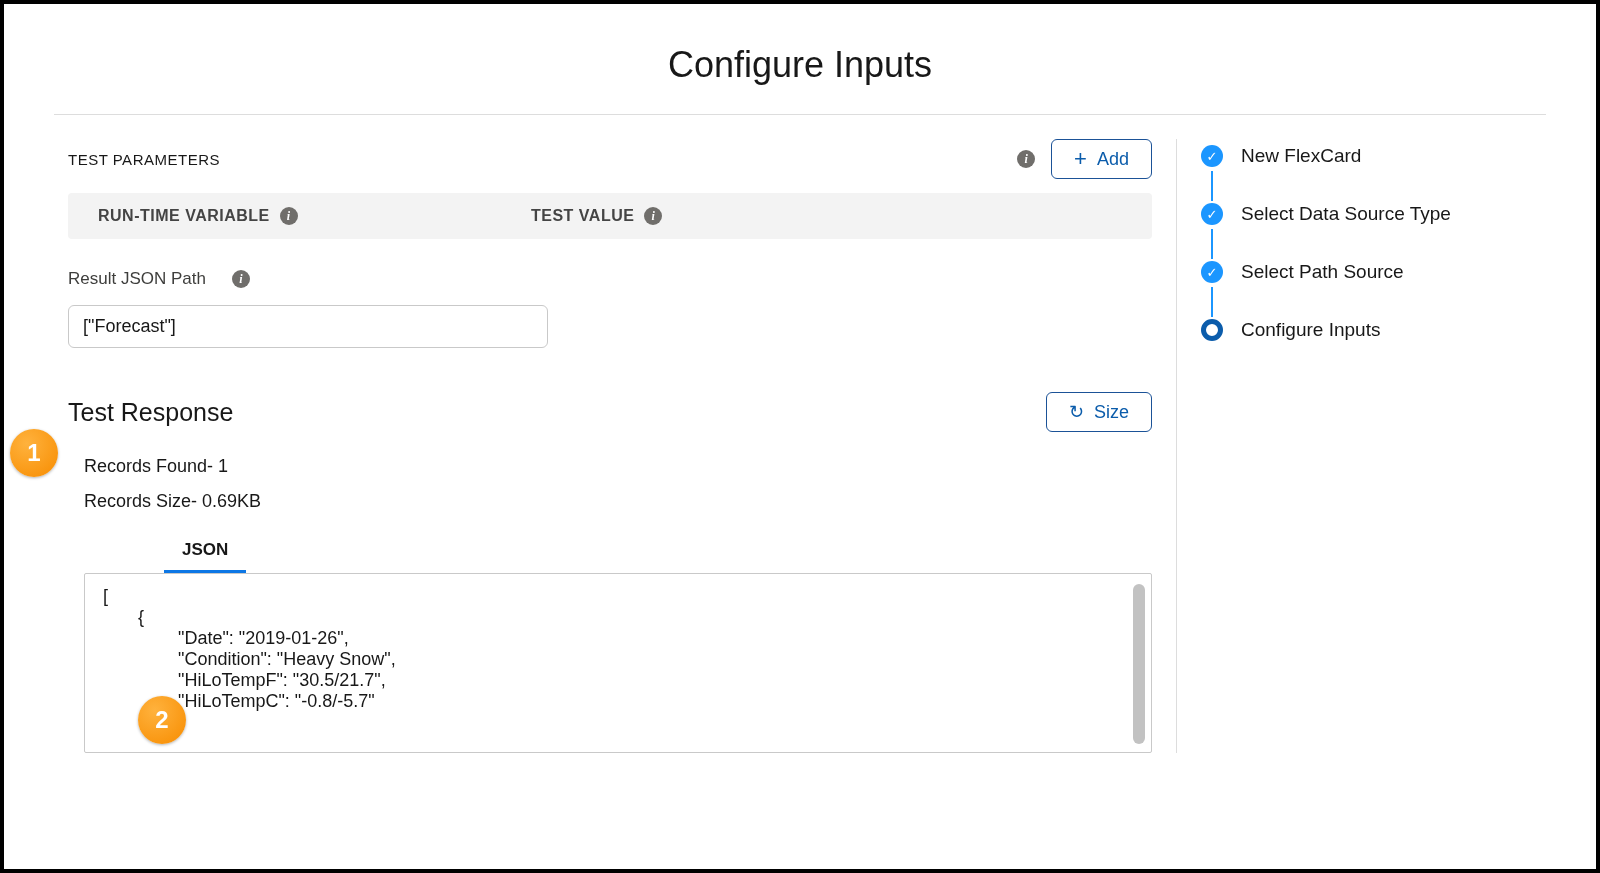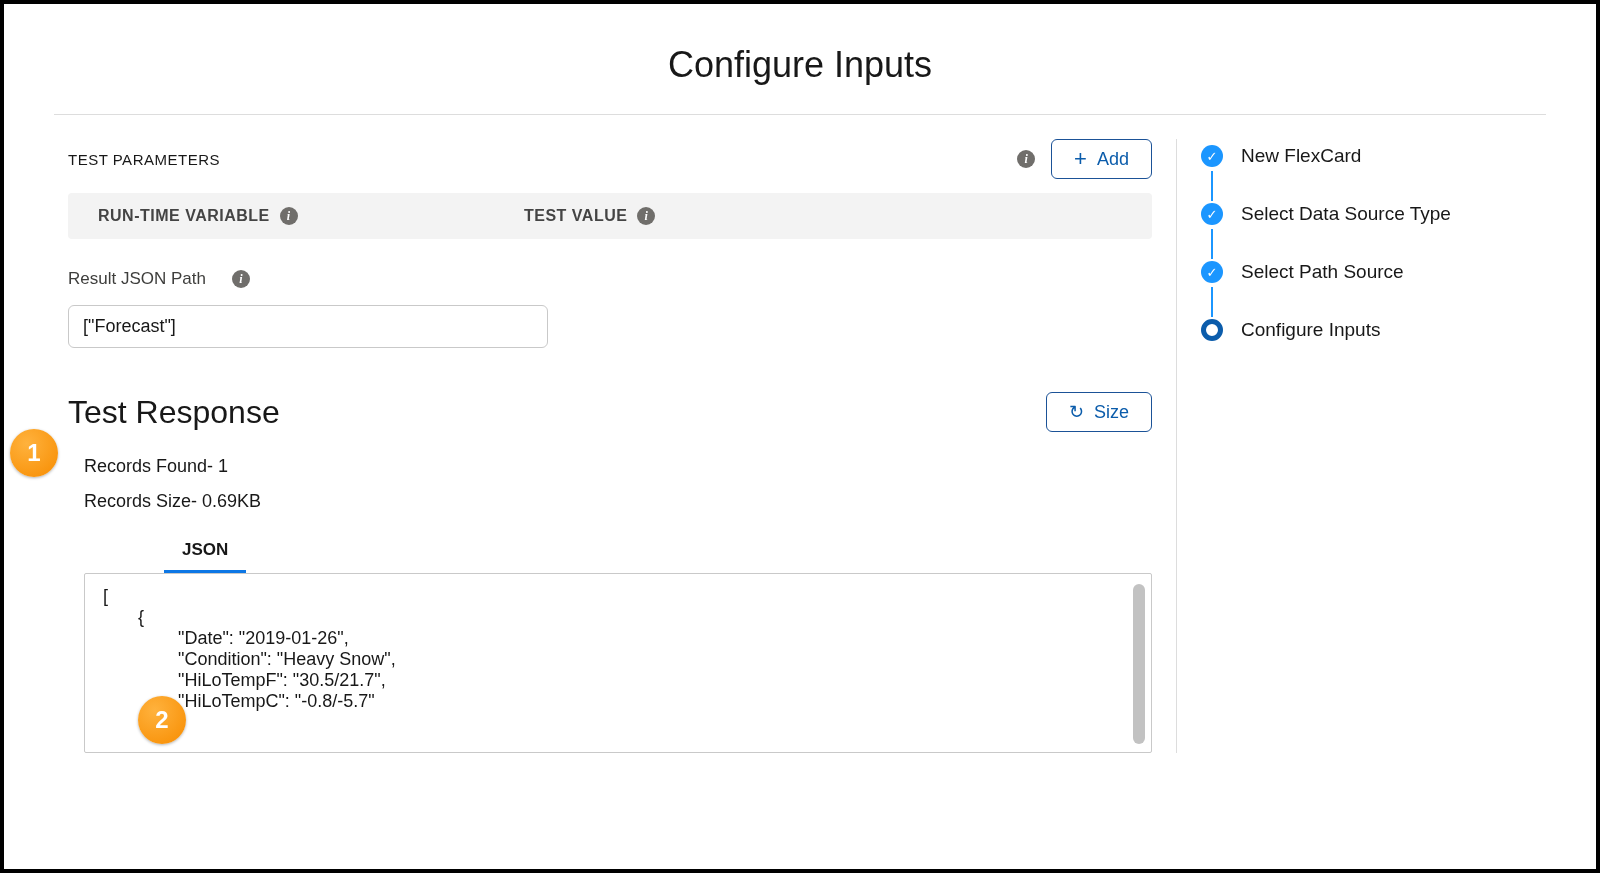--- a/index.html
+++ b/index.html
@@ -88,21 +88,21 @@
       line-height: 1;
       font-weight: 300;
       color: #0b5cab;
     }
     .params-table-head {
       display: flex;
       background: #f3f3f3;
       border-radius: 4px;
       padding: 14px 30px;
       margin-left: 14px;
-      gap: 16px;
+      gap: 23px;
       align-items: center;
     }
     .th {
       display: flex;
       align-items: center;
       gap: 10px;
       font-size: 16px;
       font-weight: 600;
       color: #444;
       letter-spacing: .5px;
@@ -150,21 +150,21 @@
     .callout-2 { left: 84px; top: 557px; }
     
     .response-header {
       display: flex;
       justify-content: space-between;
       align-items: center;
       margin-top: 44px;
       margin-left: 14px;
     }
     .response-title {
-      font-size: 32px;
+      font-size: 25px;
       font-weight: 400;
     }
     .fetch-btn .refresh-icon {
       display: inline-block;
       font-size: 18px;
       color: #0b5cab;
     }
     .metrics {
       margin-top: 24px;
       margin-left: 30px;

